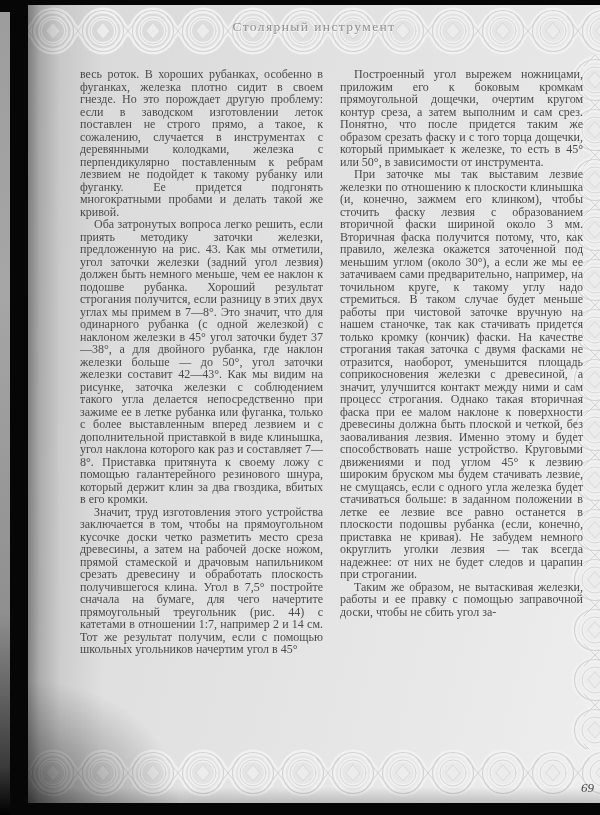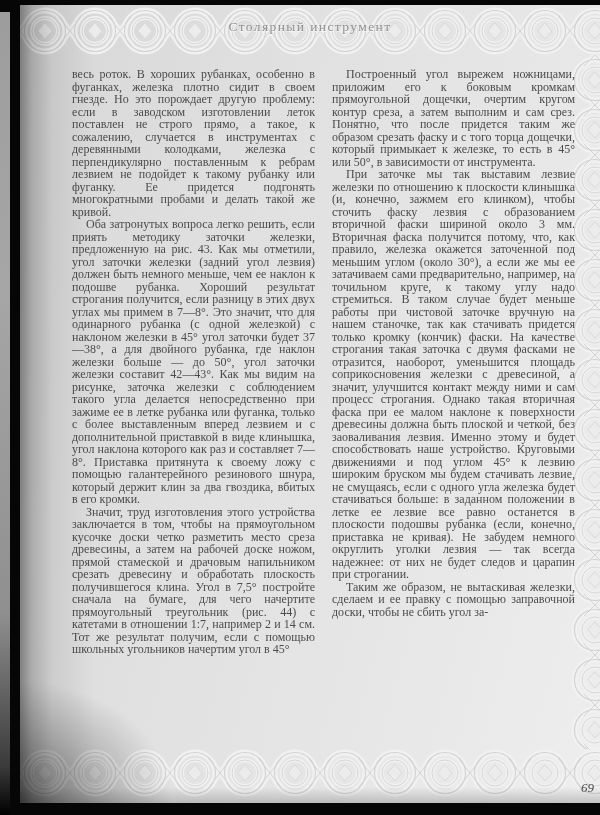--- a/index.html
+++ b/index.html
@@ -10,21 +10,21 @@
     position:relative;
     font-family:"Liberation Serif","DejaVu Serif",serif;
   }
   
   .adjacent-edge{
     position:absolute;left:0;top:12px;width:10px;height:803px;
     background:linear-gradient(to bottom,#9d9d9d 0%,#a6a6a6 35%,#8f8f8f 75%,#3a3a3a 94%,#000 100%);
   }
   
   .page{
-    position:absolute;left:20px;top:5px;right:0;height:798px;
+    position:absolute;left:28px;top:5px;right:0;height:798px;
     background:linear-gradient(105deg,#d7d7d7 0%,#e0e0e0 35%,#e7e7e7 70%,#eeeeee 100%);
     overflow:hidden;
   }
   
   .gutter-shadow{
     position:absolute;left:0;top:0;width:90px;height:100%;
     background:linear-gradient(to right,rgba(0,0,0,0.42) 0px,rgba(0,0,0,0.22) 12px,rgba(0,0,0,0.08) 32px,rgba(0,0,0,0) 75px);
     pointer-events:none;z-index:6;
   }
   .corner-shade{
@@ -120,21 +120,21 @@
 
   <div class="text-area">
     <div class="col col-left">
       <p class="no-indent">весь роток. В хороших рубанках, особенно в фуганках, железка плотно сидит в своем гнезде. Но это порождает другую проблему: если в заводском изготовлении леток поставлен не строго прямо, а такое, к сожалению, случается в инструментах с деревянными колодками, железка с перпендикулярно поставленным к ребрам лезвием не подойдет к такому рубанку или фуганку. Ее придется подгонять многократными пробами и делать такой же кривой.</p>
       <p>Оба затронутых вопроса легко решить, если приять методику заточки железки, предложенную на рис. 43. Как мы отметили, угол заточки железки (задний угол лезвия) должен быть немного меньше, чем ее наклон к подошве рубанка. Хороший результат строгания получится, если разницу в этих двух углах мы примем в 7—8°. Это значит, что для одинарного рубанка (с одной железкой) с наклоном железки в 45° угол заточки будет 37—38°, а для двойного рубанка, где наклон железки больше — до 50°, угол заточки железки составит 42—43°. Как мы видим на рисунке, заточка железки с соблюдением такого угла делается непосредственно при зажиме ее в летке рубанка или фуганка, только с более выставленным вперед лезвием и с дополнительной приставкой в виде клинышка, угол наклона которого как раз и составляет 7—8°. Приставка притянута к своему ложу с помощью галантерейного резинового шнура, который держит клин за два гвоздика, вбитых в его кромки.</p>
       <p>Значит, труд изготовления этого устройства заключается в том, чтобы на прямоугольном кусочке доски четко разметить место среза древесины, а затем на рабочей доске ножом, прямой стамеской и драчовым напильником срезать древесину и обработать плоскость получившегося клина. Угол в 7,5° постройте сначала на бумаге, для чего начертите прямоугольный треугольник (рис. 44) с катетами в отношении 1:7, например 2 и 14 см. Тот же результат получим, если с помощью школьных угольников начертим угол в 45°</p>
     </div>
     <div class="col col-right">
       <p>Построенный угол вырежем ножницами, приложим его к боковым кромкам прямоугольной дощечки, очертим кругом контур среза, а затем выполним и сам срез. Понятно, что после придется таким же образом срезать фаску и с того торца дощечки, который примыкает к железке, то есть в 45° или 50°, в зависимости от инструмента.</p>
       <p>При заточке мы так выставим лезвие железки по отношению к плоскости клинышка (и, конечно, зажмем его клинком), чтобы сточить фаску лезвия с образованием вторичной фаски шириной около 3 мм. Вторичная фаска получится потому, что, как правило, железка окажется заточенной под меньшим углом (около 30°), а если же мы ее затачиваем сами предварительно, например, на точильном круге, к такому углу надо стремиться. В таком случае будет меньше работы при чистовой заточке вручную на нашем станочке, так как стачивать придется только кромку (кончик) фаски. На качестве строгания такая заточка с двумя фасками не отразится, наоборот, уменьшится площадь соприкосновения железки с древесиной, а значит, улучшится контакт между ними и сам процесс строгания. Однако такая вторичная фаска при ее малом наклоне к поверхности древесины должна быть плоской и четкой, без заоваливания лезвия. Именно этому и будет способствовать наше устройство. Круговыми движениями и под углом 45° к лезвию широким бруском мы будем стачивать лезвие, не смущаясь, если с одного угла железка будет стачиваться больше: в заданном положении в летке ее лезвие все равно останется в плоскости подошвы рубанка (если, конечно, приставка не кривая). Не забудем немного округлить уголки лезвия — так всегда надежнее: от них не будет следов и царапин при строгании.</p>
-      <p>Таким же образом, не вытаскивая железки, сделаем и ее правку с помощью заправочной доски, чтобы не сбить угол за-</p>
+      <p>Таким же образом, не вытаскивая железки, работы и ее правку с помощью заправочной доски, чтобы не сбить угол за-</p>
     </div>
   </div>
 
   <div class="page-number">69</div>
 
   <div class="bottom-edge-shade"></div>
   <div class="gutter-shadow"></div>
   <div class="corner-shade"></div>
 </div>
 

